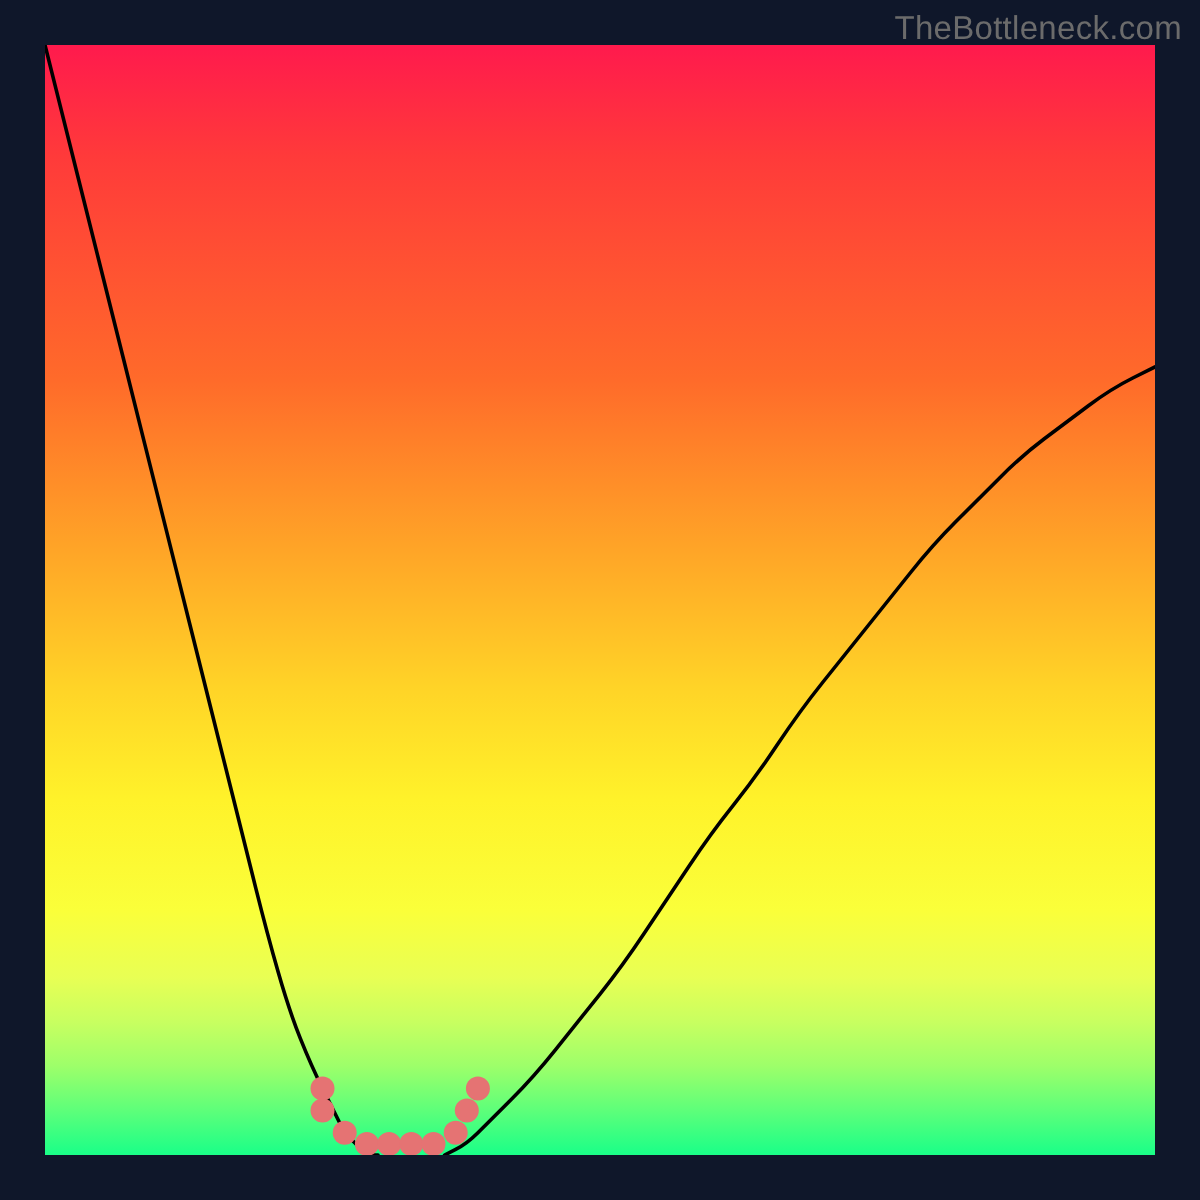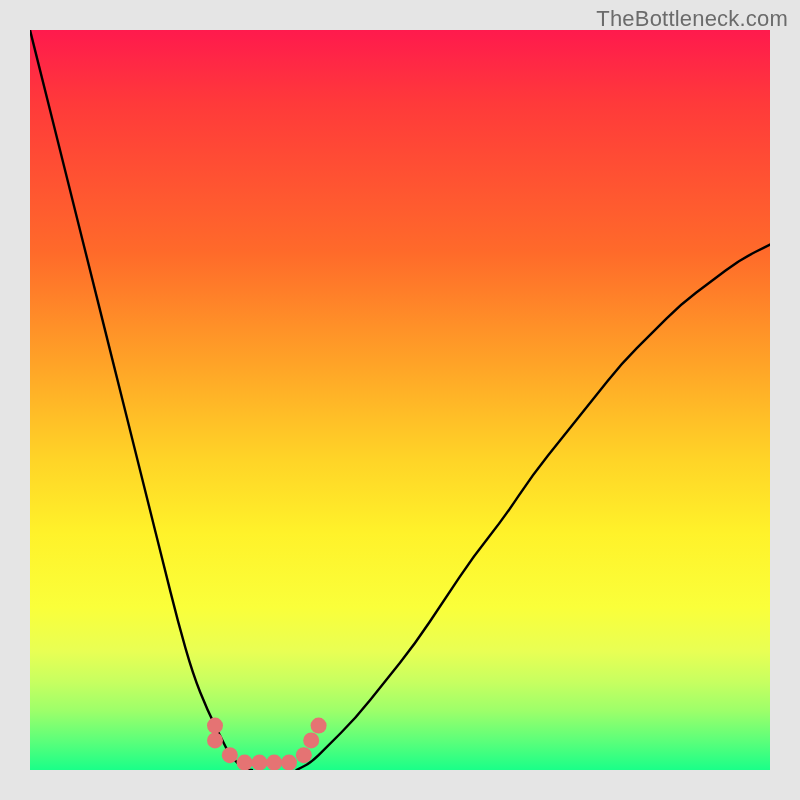--- a/index.html
+++ b/index.html
@@ -10,21 +10,21 @@
     background: #000;
     overflow: hidden;
     font-family: Arial, Helvetica, sans-serif;
   }
   .frame {
     position: absolute;
     left: 0;
     top: 0;
     width: 800px;
     height: 800px;
-    background: #e5e5e5;
+    background: #0f172a;
   }
   .plot {
     position: absolute;
     left: 30px;
     top: 30px;
     width: 740px;
     height: 740px;
     
     background: linear-gradient(to bottom,
       #ff1a4d 0%,

